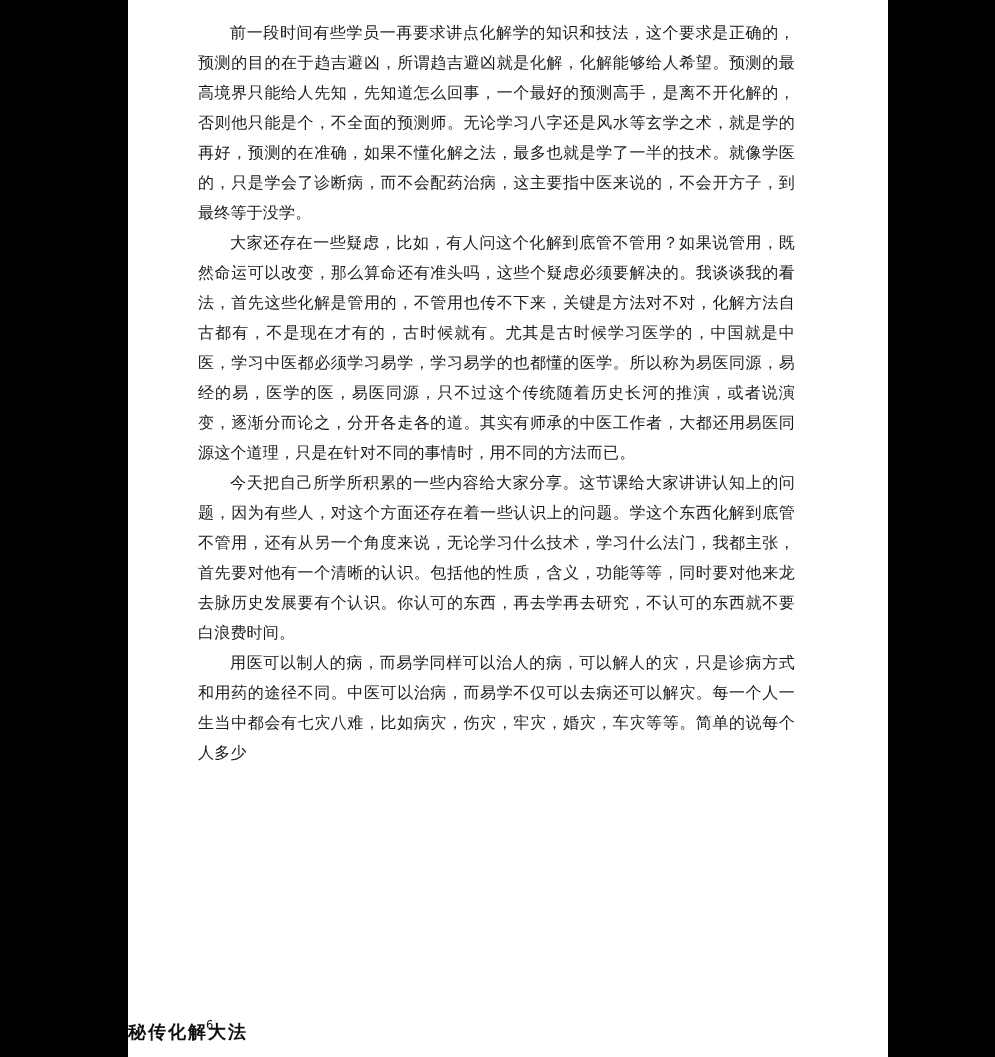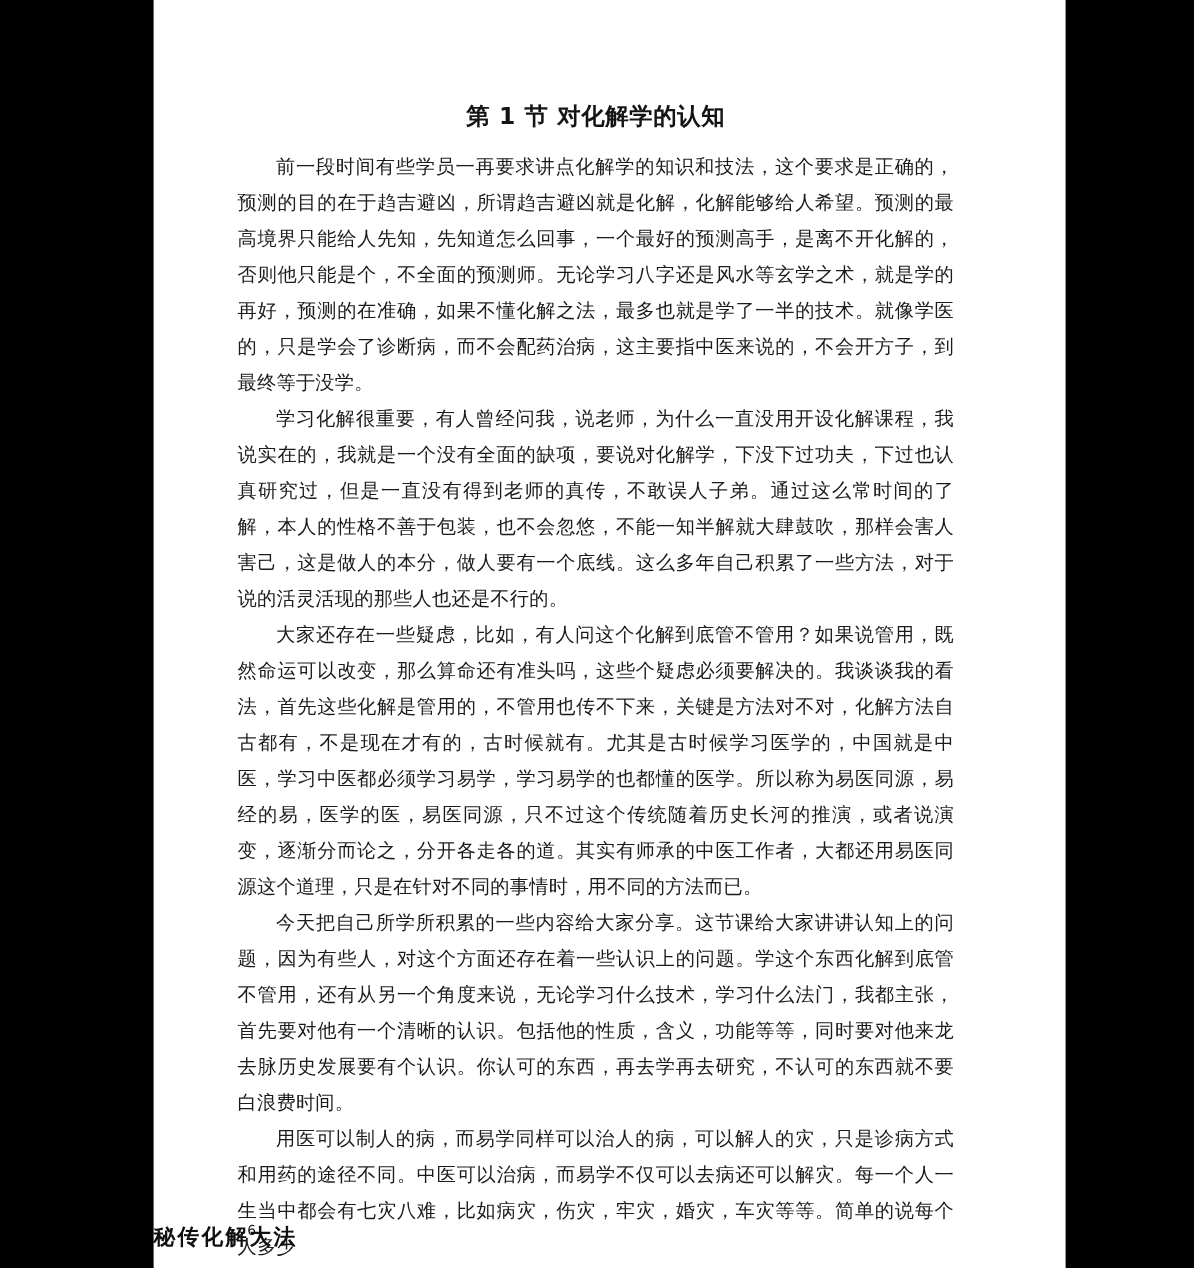--- a/index.html
+++ b/index.html
@@ -105,25 +105,23 @@
 </head>
 <body>
 
 <div class="backdrop-bar" id="backdrop-left"></div>
 <div class="backdrop-bar" id="backdrop-right"></div>
 
 <div id="page-sheet">
 
   <div id="content-column">
 
-    <h1 id="section-heading">第 1 节  对化解学的认知</h1>
 
     <div id="body-text">
       <p class="paragraph">前一段时间有些学员一再要求讲点化解学的知识和技法，这个要求是正确的，预测的目的在于趋吉避凶，所谓趋吉避凶就是化解，化解能够给人希望。预测的最高境界只能给人先知，先知道怎么回事，一个最好的预测高手，是离不开化解的，否则他只能是个，不全面的预测师。无论学习八字还是风水等玄学之术，就是学的再好，预测的在准确，如果不懂化解之法，最多也就是学了一半的技术。就像学医的，只是学会了诊断病，而不会配药治病，这主要指中医来说的，不会开方子，到最终等于没学。</p>
-      <p class="paragraph">学习化解很重要，有人曾经问我，说老师，为什么一直没用开设化解课程，我说实在的，我就是一个没有全面的缺项，要说对化解学，下没下过功夫，下过也认真研究过，但是一直没有得到老师的真传，不敢误人子弟。通过这么常时间的了解，本人的性格不善于包装，也不会忽悠，不能一知半解就大肆鼓吹，那样会害人害己，这是做人的本分，做人要有一个底线。这么多年自己积累了一些方法，对于说的活灵活现的那些人也还是不行的。</p>
       <p class="paragraph">大家还存在一些疑虑，比如，有人问这个化解到底管不管用？如果说管用，既然命运可以改变，那么算命还有准头吗，这些个疑虑必须要解决的。我谈谈我的看法，首先这些化解是管用的，不管用也传不下来，关键是方法对不对，化解方法自古都有，不是现在才有的，古时候就有。尤其是古时候学习医学的，中国就是中医，学习中医都必须学习易学，学习易学的也都懂的医学。所以称为易医同源，易经的易，医学的医，易医同源，只不过这个传统随着历史长河的推演，或者说演变，逐渐分而论之，分开各走各的道。其实有师承的中医工作者，大都还用易医同源这个道理，只是在针对不同的事情时，用不同的方法而已。</p>
       <p class="paragraph">今天把自己所学所积累的一些内容给大家分享。这节课给大家讲讲认知上的问题，因为有些人，对这个方面还存在着一些认识上的问题。学这个东西化解到底管不管用，还有从另一个角度来说，无论学习什么技术，学习什么法门，我都主张，首先要对他有一个清晰的认识。包括他的性质，含义，功能等等，同时要对他来龙去脉历史发展要有个认识。你认可的东西，再去学再去研究，不认可的东西就不要白浪费时间。</p>
       <p class="paragraph">用医可以制人的病，而易学同样可以治人的病，可以解人的灾，只是诊病方式和用药的途径不同。中医可以治病，而易学不仅可以去病还可以解灾。每一个人一生当中都会有七灾八难，比如病灾，伤灾，牢灾，婚灾，车灾等等。简单的说每个人多少</p>
     </div>
 
   </div>
 
   <div id="page-footer">
     <div id="folio-number">6</div>
     <div id="running-title">秘传化解大法</div>

